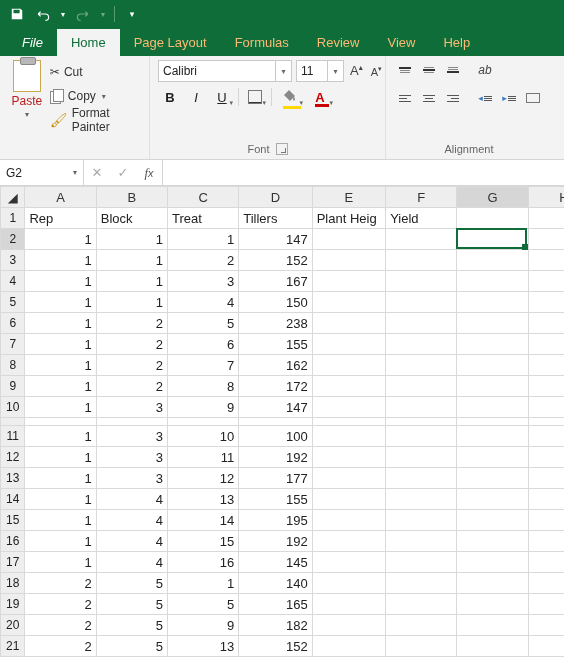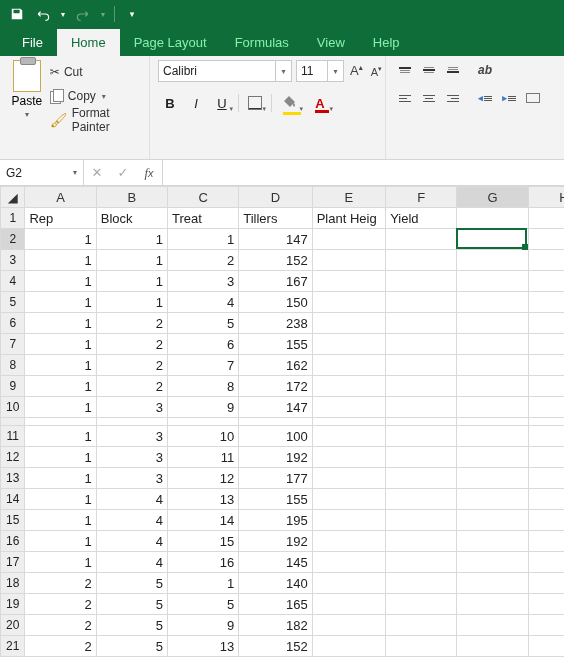--- a/index.html
+++ b/index.html
@@ -7,68 +7,68 @@
 
   
   .titlebar { background: #0e6d38; height: 28px; display: flex; align-items: center; padding: 0 6px; }
   .titlebar .qat { display: flex; align-items: center; gap: 4px; }
   .qicon { width: 22px; height: 22px; display: flex; align-items: center; justify-content: center; color: #fff; }
   .qicon.disabled { opacity: 0.4; }
   .qsep { width: 1px; height: 16px; background: rgba(255,255,255,0.3); margin: 0 2px; }
 
   
   .tabstrip { background: #0e6d38; height: 28px; display: flex; align-items: flex-end; padding-left: 8px; }
-  .tab { padding: 6px 14px 6px 14px; color: #86efac; font-size: 13px; cursor: pointer; }
+  .tab { padding: 6px 14px 6px 14px; color: #fdba74; font-size: 13px; cursor: pointer; }
   .tab.active { background: #f3f3f3; color: #0e6d38; }
-  .tab.file { color: #fff; }
+  .tab.file { color: #fff; font-style: italic; }
 
   
   .ribbon { background: #f3f3f3; border-bottom: 1px solid #d5d5d5; height: 104px; display: flex; }
   .group { border-right: 1px solid #e0e0e0; padding: 4px 8px 2px 8px; display: flex; flex-direction: column; justify-content: space-between; }
   .group-body { display: flex; align-items: flex-start; gap: 4px; flex: 1; }
   .group-label { text-align: center; font-size: 11px; color: #666; padding-top: 2px; display: flex; justify-content: center; align-items: center; gap: 6px; height: 18px; }
   .dlaunch { width: 12px; height: 12px; border: 1px solid #aaa; position: relative; }
   .dlaunch::after { content: ""; position: absolute; right: 1px; bottom: 1px; width: 4px; height: 4px; border-right: 1px solid #777; border-bottom: 1px solid #777; }
 
   .paste-big { display: flex; flex-direction: column; align-items: center; width: 42px; gap: 2px; cursor: pointer; }
   .paste-big .picon { width: 28px; height: 32px; background: #fff; border: 1px solid #c9a84f; position: relative; }
   .paste-big .picon::before { content: ""; position: absolute; top: -4px; left: 6px; width: 14px; height: 6px; background: #b8b8b8; border: 1px solid #888; border-radius: 2px; }
-  .paste-big .lbl { font-size: 12px; color: #000000; }
+  .paste-big .lbl { font-size: 12px; color: #b91c1c; }
   .paste-big .dd { font-size: 8px; color: #666; }
 
   .clip-right { display: flex; flex-direction: column; gap: 4px; padding-top: 2px; }
   .clip-row { display: flex; align-items: center; gap: 4px; font-size: 12px; color: #333; cursor: pointer; height: 20px; }
   .clip-row .tinydd { font-size: 8px; color: #666; margin-left: 2px; }
   .scissor { color: #333; }
   .copyicon { width: 14px; height: 14px; position: relative; }
   .copyicon::before { content:""; position:absolute; left:0; top:2px; width:9px; height:11px; background:#fff; border:1px solid #888;}
   .copyicon::after { content:""; position:absolute; left:3px; top:0; width:9px; height:11px; background:#fff; border:1px solid #888;}
   .brushicon { color: #c98f00; font-size: 14px; }
 
   
-  .font-group .row1 { display: flex; align-items: center; gap: 4px; margin-bottom: 6px;}
+  .font-group .row1 { display: flex; align-items: center; gap: 4px; }
   .fontcombo { display: flex; }
   .fontname { width: 118px; height: 22px; border: 1px solid #c9c9c9; background: #fff; padding: 2px 4px; font-size: 12px; display:flex; align-items:center;}
   .combo-dd { width: 16px; height: 22px; border: 1px solid #c9c9c9; border-left: none; background: #fff; display:flex; align-items:center; justify-content:center; font-size:8px; color:#666;}
   .fontsize { width: 32px; height: 22px; border: 1px solid #c9c9c9; background: #fff; padding: 2px 4px; font-size: 12px; display:flex; align-items:center;}
   .aup { font-size: 13px; color: #444; padding: 2px 2px; cursor:pointer;}
   .adn { font-size: 11px; color: #444; padding: 2px 2px; cursor:pointer;}
 
   .font-group .row2 { display: flex; align-items: center; gap: 2px; }
   .fbtn { width: 24px; height: 22px; display:flex; align-items:center; justify-content:center; cursor:pointer; font-size:13px; position:relative;}
   .fbtn .dd { position:absolute; right:1px; bottom:1px; font-size:7px; color:#666;}
   .fsep { width:1px; height:18px; background:#d5d5d5; margin:0 2px;}
   .borderic { width:14px; height:14px; border:1px solid #777; position:relative;}
   .borderic::after{content:"";position:absolute;left:0;bottom:0;width:100%;height:1px;background:#333;}
   .fillbar { position:absolute; left:0; bottom:-4px; width:18px; height:3px; background:#ffd800;}
   .fontclr { font-weight:bold; color:#c00; position:relative;}
   .fontclr .bar{position:absolute; left:0; bottom:-2px; width:14px; height:3px; background:#c00;}
 
   
-  .align-group .arow { display:flex; gap:2px; margin-bottom:4px;font-weight:bold;}
+  .align-group .arow { display:flex; gap:2px; margin-bottom:4px;}
   .abtn { width:22px; height:20px; display:flex; align-items:center; justify-content:center; cursor:pointer;}
   .valign { display:flex; flex-direction:column; gap:1px; align-items:center; width:14px;}
   .valign span{width:10px;height:1px;background:#888;}
   .valign.top span:first-child{background:#333;width:12px;height:2px;}
   .valign.mid span:nth-child(2){background:#333;width:12px;height:2px;}
   .valign.bot span:last-child{background:#333;width:12px;height:2px;}
   .halign { display:flex; flex-direction:column; gap:2px;}
   .halign span{height:1px;background:#555;}
   .halign.l span{width:12px;} .halign.l span:nth-child(2){width:8px;}
   .halign.c span{width:12px;} .halign.c span:nth-child(2){width:8px;margin:0 auto;}
@@ -135,20 +135,21 @@
     <div class="qsep"></div>
     <span class="qicon" style="font-size:9px;">▾</span>
   </div>
 </div>
 
 <div class="tabstrip">
   <div class="tab file">File</div>
   <div class="tab active">Home</div>
   <div class="tab">Page Layout</div>
   <div class="tab">Formulas</div>
+  <div class="tab">Review</div>
   <div class="tab">View</div>
   <div class="tab">Help</div>
 </div>
 
 <div class="ribbon">
 
   <div class="group" style="width:176px;">
     <div class="group-body">
       <div class="paste-big">
         <div class="picon"></div>
@@ -212,20 +213,24 @@
             <span class="fillbar"></span>
           </span>
             <span class="dd">▾</span>
         </div>
         <div class="fbtn" style="width:28px;">
           <span class="fontclr">A<span class="bar"></span></span>
             <span class="dd">▾</span>
         </div>
       </div>
     </div>
+    <div class="group-label">
+      <span>Font</span>
+      <span class="dlaunch"></span>
+    </div>
   </div>
 
   <div class="group align-group last">
     <div class="group-body" style="flex-direction:column;">
       <div class="arow">
         <div class="abtn">
             <div class="valign top">
               <span></span>
               <span></span>
               <span></span>
@@ -290,20 +295,23 @@
                 <span></span>
                 <span></span>
                 <span></span>
               </div>
             </div>
           </div>
         <div class="abtn">
             <span style="border:1px solid #777;width:14px;height:10px;display:inline-block;"></span>
           </div>
       </div>
+    </div>
+    <div class="group-label">
+      <span>Alignment</span>
     </div>
   </div>
 </div>
 
 <div class="nfrow">
   <div class="namebox">
     <span>G2</span>
     <span class="dd">▾</span>
   </div>
   <div class="fxbtns">

